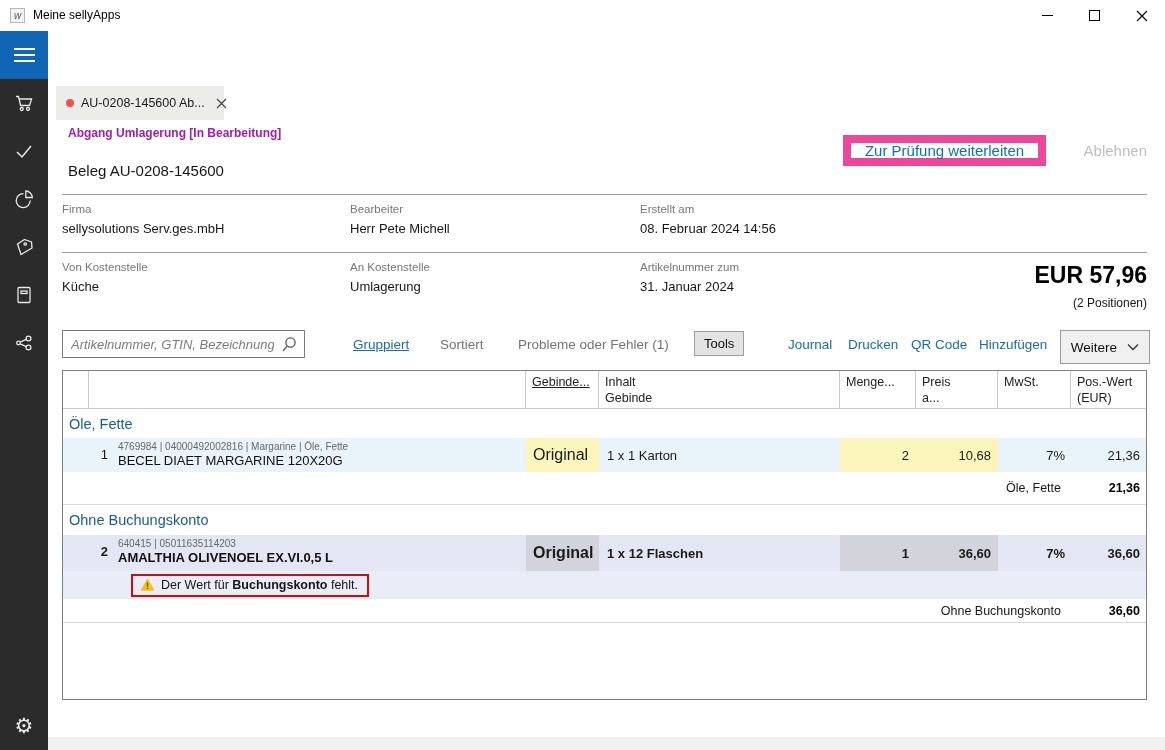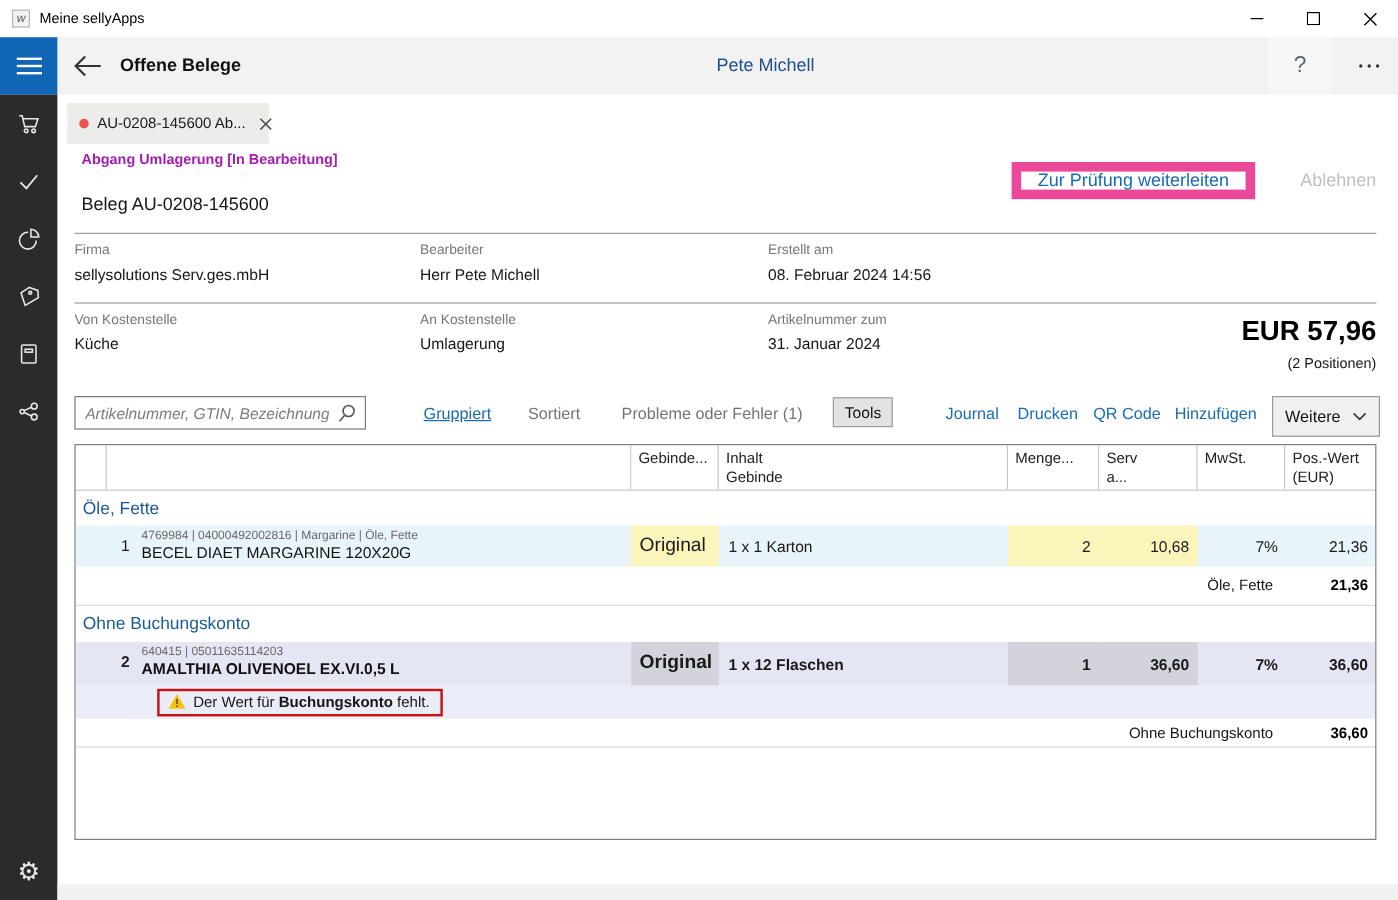--- a/index.html
+++ b/index.html
@@ -65,21 +65,21 @@
   .lnk-journal { left:740px; } .lnk-drucken { left:800px; } .lnk-qr { left:863px; } .lnk-hinzu { left:931px; }
   .more-dd { position:absolute; left:1012px; top:251px; width:90px; height:34px; background:#f0f0f0; border:1px solid #999;
              display:flex; align-items:center; justify-content:center; gap:10px; font-size:13.5px; color:#111; cursor:pointer; }
 
   
   .table { position:absolute; left:14px; top:291px; width:1085px; height:330px; border:1px solid #7d7d7d; background:#fff; overflow:hidden; }
   .trow { display:flex; width:100%; }
   .thead { height:38px; border-bottom:1px solid #c9c9c9; }
   .th { font-size:12.5px; color:#222; padding:3px 6px; border-right:1px solid #c9c9c9; line-height:1.3; }
   .th:last-child { border-right:none; }
-  .hc0{width:26px;} .hc1{width:437px;} .hc2{width:73px;} .hc3{width:241px;} .hc4{width:76px;} .hc5{width:82px;} .hc6{width:73px;} .hc7{flex:1;}
+  .hc0{width:26px;} .hc1{width:437px;} .hc2{width:73px;text-decoration:underline;} .hc3{width:241px;} .hc4{width:76px;} .hc5{width:82px;} .hc6{width:73px;} .hc7{flex:1;}
 
   .group-h { height:29px; display:flex; align-items:center; padding-left:6px; font-size:14.5px; color:#195a96; }
   .group-h2 { height:30px; }
 
   .item-row { height:34px; }
   .row-blue { background:#e9f3fa; }
   .row-lav { background:#e4e6f3; }
   .c-idx { width:48px; text-align:right; padding:9px 3px 0 0; font-size:13px; }
   .c-desc { width:415px; padding:3px 0 0 7px; display:flex; flex-direction:column; }
   .c-meta { font-size:10px; color:#686868; white-space:nowrap; }
@@ -129,39 +129,20 @@
           <path d="M1 1 L11 11 M11 1 L1 11" stroke="#000" stroke-width="1.1"></path>
         </svg>
     </div>
   </div>
 
   <div class="hamburger">
     <span></span>
       <span></span>
       <span></span>
   </div>
-  <div class="headerbar">
-    <div class="back-btn">
-      <svg width="26" height="24" viewBox="0 0 26 24">
-          <path d="M24 12 H3 M11 4 L3 12 L11 20" fill="none" stroke="#333" stroke-width="1.8"></path>
-        </svg>
-    </div>
-    <div class="header-title">Offene Belege</div>
-    <div class="header-user">Pete Michell</div>
-    <div class="help-btn">
-        <span>?</span>
-      </div>
-    <div class="more-btn">
-      <svg width="18" height="6" viewBox="0 0 18 6">
-          <circle cx="2" cy="3" r="1.4" fill="#333"></circle>
-          <circle cx="9" cy="3" r="1.4" fill="#333"></circle>
-          <circle cx="16" cy="3" r="1.4" fill="#333"></circle>
-        </svg>
-    </div>
-  </div>
 
   <div class="sidebar">
     <div class="side-item">
       <svg width="24" height="24" viewBox="0 0 24 24" fill="none" stroke="#e8e8e8" stroke-width="1.3">
           <path d="M4 5.5 H6.5 L8.6 14.5 H17.5 L19.6 8 H7.2"></path>
           <circle cx="9.8" cy="18" r="1.5"></circle>
           <circle cx="16" cy="18" r="1.5"></circle>
         </svg>
     </div>
     <div class="side-item">
@@ -266,21 +247,21 @@
       <div class="trow thead">
         <div class="th hc0"></div>
         <div class="th hc1"></div>
         <div class="th hc2">Gebinde...</div>
         <div class="th hc3">
           <div>Inhalt</div>
           <div>Gebinde</div>
         </div>
         <div class="th hc4">Menge...</div>
         <div class="th hc5">
-          <div>Serv</div>
+          <div>Preis</div>
           <div>a...</div>
         </div>
         <div class="th hc6">MwSt.</div>
         <div class="th hc7">
           <div>Pos.-Wert</div>
           <div>(EUR)</div>
         </div>
       </div>
 
       <div class="group-h">Öle, Fette</div>

